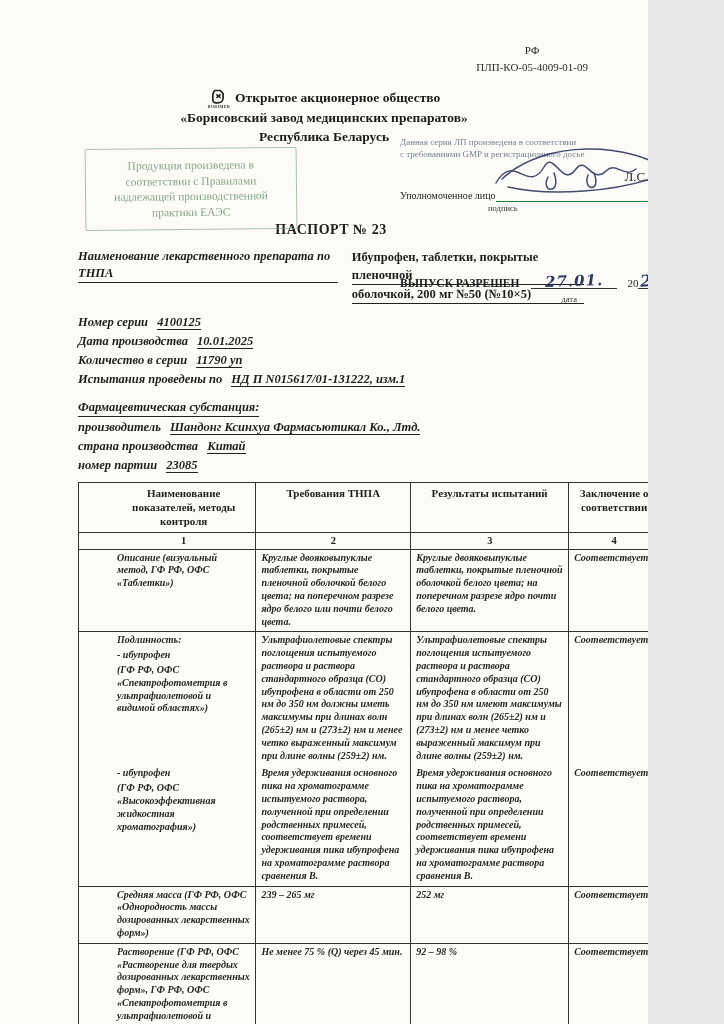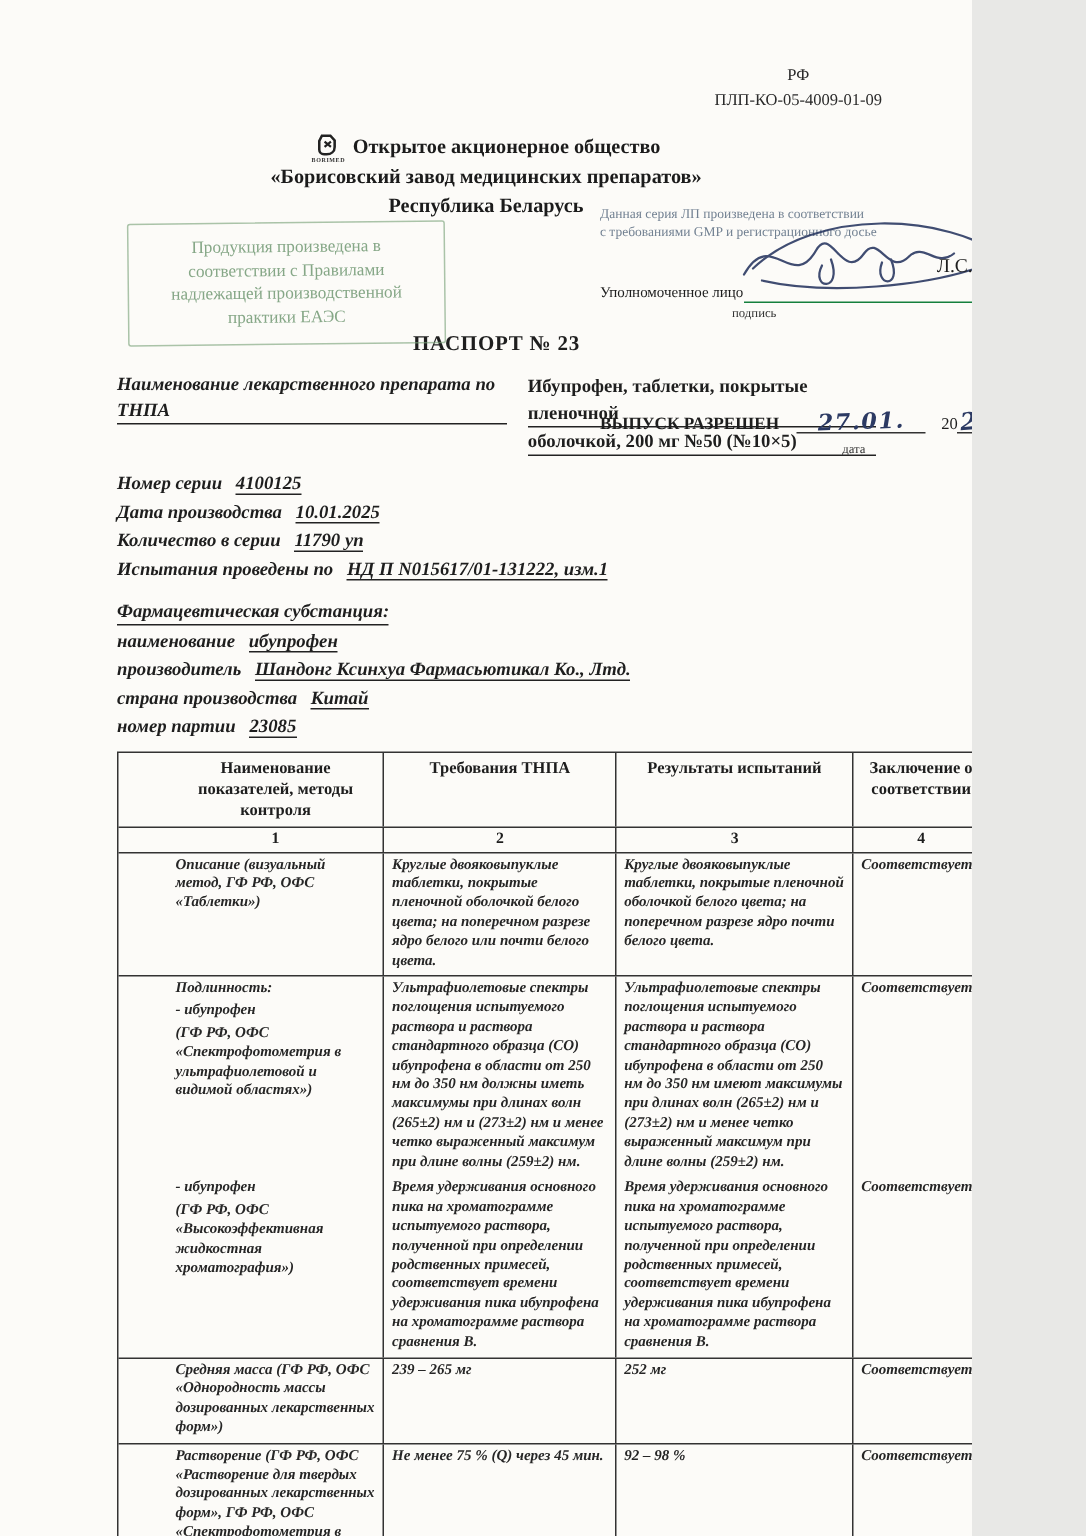--- a/index.html
+++ b/index.html
@@ -156,24 +156,20 @@
     <span class="flabel">Количество в серии</span>
     <span class="fvalue">11790 уп</span>
   </div>
   <div class="fline">
     <span class="flabel">Испытания проведены по</span>
     <span class="fvalue">НД П N015617/01-131222, изм.1</span>
   </div>
 
   <div class="fline substance-heading">Фармацевтическая субстанция:</div>
   <div class="fline">
-    <span class="flabel">наименование</span>
-    <span class="fvalue">ибупрофен</span>
-  </div>
-  <div class="fline">
     <span class="flabel">производитель</span>
     <span class="fvalue">Шандонг Ксинхуа Фармасьютикал Ко., Лтд.</span>
   </div>
   <div class="fline">
     <span class="flabel">страна производства</span>
     <span class="fvalue">Китай</span>
   </div>
   <div class="fline">
     <span class="flabel">номер партии</span>
     <span class="fvalue">23085</span>

